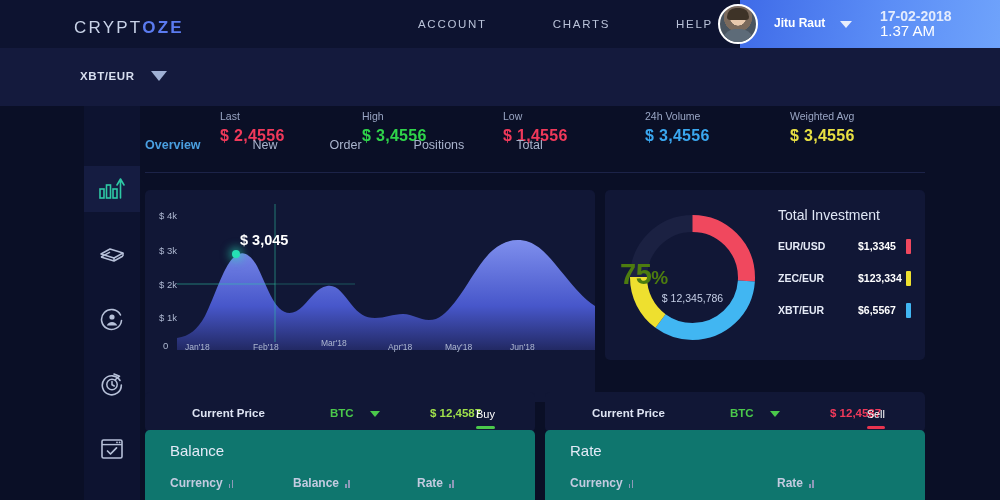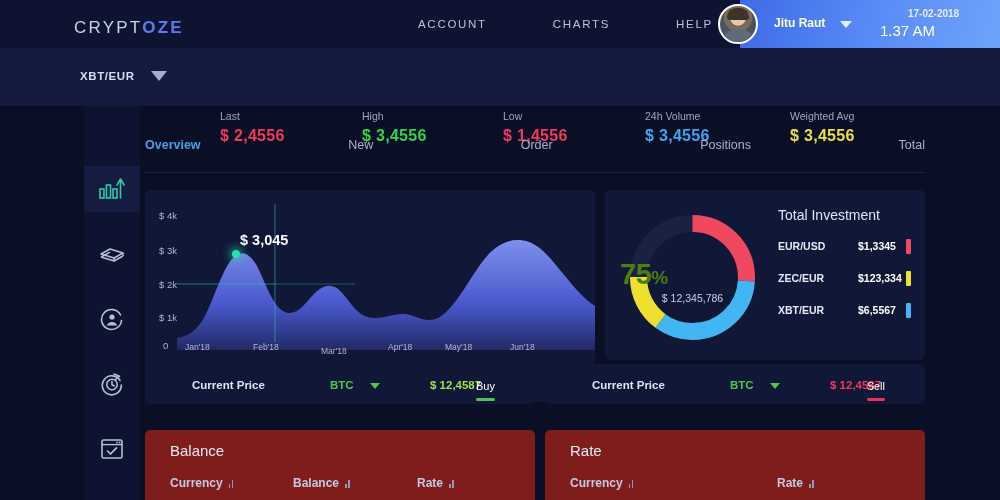--- a/index.html
+++ b/index.html
@@ -48,42 +48,42 @@
   .avatar .body {
     position:absolute; left:2px; top:23px; width:32px; height:18px;
     border-radius:14px 14px 0 0; background:#5d6b78;
   }
   .uname { position:absolute; left:34px; top:16px; color:#fff; font-size:12px; font-weight:700; }
   .ucaret {
     position:absolute; left:100px; top:21px;
     width:0;height:0;border-left:6px solid transparent;border-right:6px solid transparent;
     border-top:7px solid #e8eefc;
   }
-  .udate { position:absolute; left:140px; top:8px; color:#e4ecfd; font-size:10px; font-weight:700;margin-left:28px; }
+  .udate { position:absolute; left:140px; top:8px; color:#e4ecfd; font-size:14px; font-weight:700; }
   .utime { position:absolute; left:140px; top:22px; color:#ffffff; font-size:15px; }
 
   
   .ticker {
     position:absolute; left:0; top:48px; width:1000px; height:58px;
     background:#141a3d;
   }
   .pairsel { position:absolute; left:80px; top:22px; display:flex; align-items:center; gap:16px; }
   .pairsel .txt { color:#d7deef; font-size:11.5px; font-weight:700; letter-spacing:.6px; }
   .pairsel .car {
     width:0;height:0;border-left:8px solid transparent;border-right:8px solid transparent;
     border-top:10px solid #9fb0d4;
   }
   .stat { position:absolute; top:62px; }
   .stat .lb { color:#9aa6c4; font-size:10.5px; margin-bottom:5px; }
   .stat .vl { font-size:16px; font-weight:700; letter-spacing:.3px; }
 
   
   .tabs {
     position:absolute; left:145px; top:138px; width:780px; height:34px;
-    display:flex; gap:52px; align-items:flex-start;justify-content:space-between;
+    display:flex; gap:52px; align-items:flex-start;
   }
   .tabs .t { color:#aab4cd; font-size:12.5px; }
   .tabs .t.act { color:#4a9fe0; font-weight:700; }
   .tabrule { position:absolute; left:145px; top:172px; width:780px; height:1px; background:#1c2348; }
 
   
   .sidebar {
     position:absolute; left:84px; top:106px; width:56px; height:394px;
     background:#0d1330;
   }
@@ -113,35 +113,35 @@
   .dpct { position:absolute; left:620px; top:258px; width:145px; text-align:left; color:#4d7c0f; font-size:29px; font-weight:700; letter-spacing:-.5px; }
   .dpct small { font-size:19px; font-weight:700; }
   .damt { position:absolute; left:620px; top:292px; width:145px; text-align:center; color:#c6cfe6; font-size:10.5px; }
   .invtitle { position:absolute; left:778px; top:207px; color:#dfe6f5; font-size:14px; }
   .invrow { position:absolute; left:778px; width:134px; height:16px; }
   .invrow .nm { position:absolute; left:0; top:0; color:#e6ebf7; font-size:10.5px; font-weight:700; }
   .invrow .vl { position:absolute; left:80px; top:0; color:#ffffff; font-size:10.5px; font-weight:700; }
   .invrow .sw { position:absolute; left:128px; top:-1px; width:5px; height:15px; border-radius:1px; }
 
   
-  .tradecard { position:absolute; top:364px; height:40px; background:#111736; border-radius:5px; }
+  .tradecard { position:absolute; top:392px; height:40px; background:#111736; border-radius:5px; }
   .tradecard .lbl { position:absolute; left:47px; top:15px; color:#dde3f2; font-size:11.5px; font-weight:700; }
   .tradecard .sym { position:absolute; left:185px; top:15px; color:#4bc94b; font-size:11.5px; font-weight:700; }
   .tradecard .symcar {
     position:absolute; left:225px; top:19px;
     width:0;height:0;border-left:5px solid transparent;border-right:5px solid transparent;
     border-top:6px solid #4bc94b;
   }
   .tradecard .prc { position:absolute; left:285px; top:15px; font-size:11.5px; font-weight:700; }
   .tradecard .act { position:absolute; right:40px; top:12px; text-align:center; }
   .tradecard .act .w { font-size:11px; font-weight:400; color:#ffffff; }
   .tradecard .act .u { margin-top:4px; height:3px; border-radius:2px; }
 
   
-  .tbl { position:absolute; top:430px; height:70px; background:#7f1d1d; border-radius:5px 5px 0 0; }
+  .tbl { position:absolute; top:430px; height:70px; background:#0f766e; border-radius:5px 5px 0 0; }
   .tbl .ttl { position:absolute; left:25px; top:12px; color:#e4eaf7; font-size:15px; }
   .thdr { position:absolute; top:46px; display:flex; align-items:center; gap:6px; }
   .thdr .ch { color:#c3cbe0; font-size:12px; font-weight:700; }
   .sortico { display:inline-block; width:8px; height:9px; position:relative; }
   .sortico i { position:absolute; bottom:0; width:1.5px; background:#8d99b8; }
   .sortico i:nth-child(1){ left:0; height:4px; }
   .sortico i:nth-child(2){ left:3px; height:8px; }
 </style>
 </head>
 <body>
@@ -287,21 +287,21 @@
       <line x1="130" y1="14" x2="130" y2="152" stroke="#2ec9a5" stroke-width="1" opacity=".55"></line>
       <line x1="130" y1="94" x2="210" y2="94" stroke="#2ec9a5" stroke-width="1" opacity=".35"></line>
     </svg>
     <div class="ylab" style="left:14px; top:20px">$ 4k</div>
     <div class="ylab" style="left:14px; top:55px">$ 3k</div>
     <div class="ylab" style="left:14px; top:89px">$ 2k</div>
     <div class="ylab" style="left:14px; top:122px">$ 1k</div>
     <div class="ylab" style="left:18px; top:150px">0</div>
     <div class="xlab" style="left:40px;  top:152px">Jan'18</div>
     <div class="xlab" style="left:108px; top:152px">Feb'18</div>
-    <div class="xlab" style="left:176px; top:156px">Mar'18</div>
+    <div class="xlab" style="left:176px; top:148px">Mar'18</div>
     <div class="xlab" style="left:243px; top:152px">Apr'18</div>
     <div class="xlab" style="left:300px; top:152px">May'18</div>
     <div class="xlab" style="left:365px; top:152px">Jun'18</div>
   </div>
   <div class="dot"></div>
   <div class="tip">$ 3,045</div>
 
   <div class="panel invpanel"></div>
   <div class="donutwrap">
     <svg width="145" height="145" viewBox="0 0 145 145">

